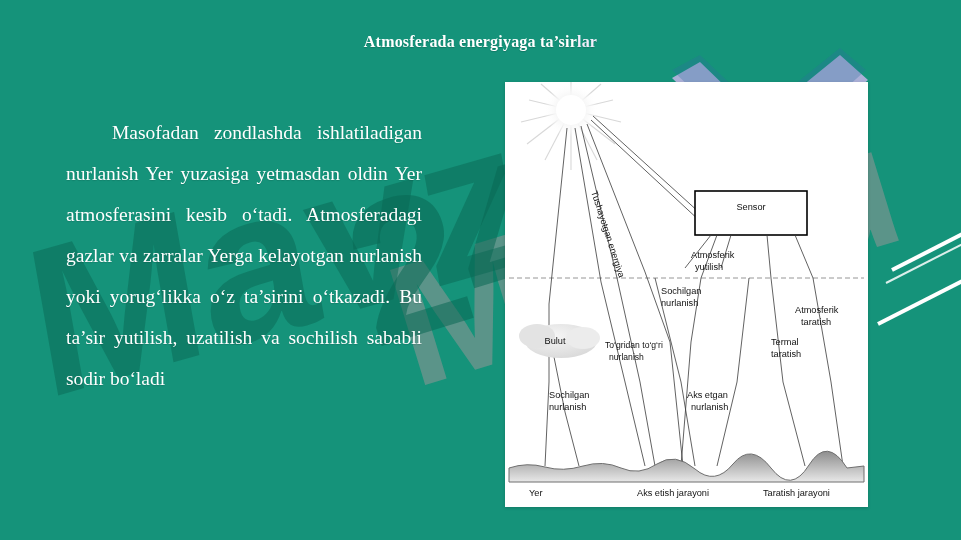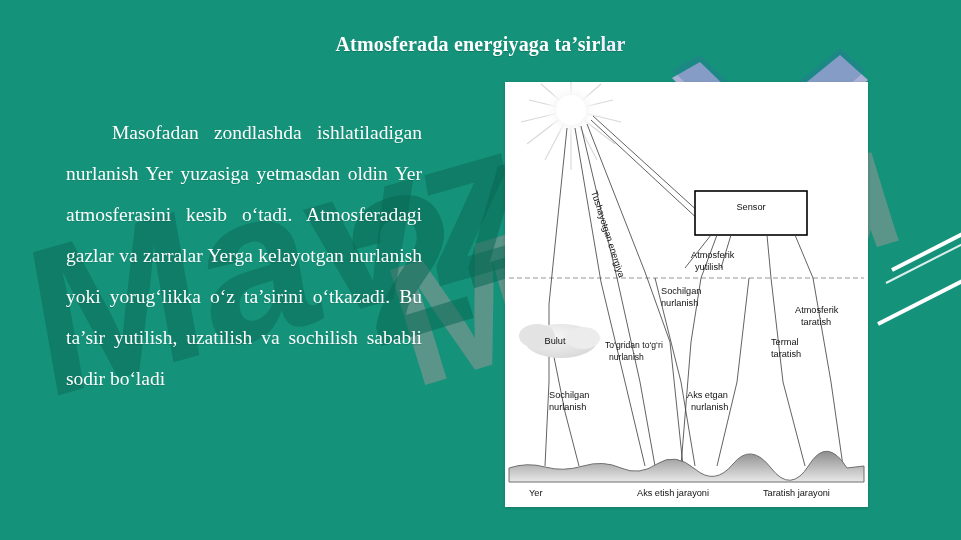--- a/index.html
+++ b/index.html
@@ -73,21 +73,21 @@
 
   
   .title {
     position: absolute;
     left: 0;
     top: 33px;
     width: 961px;
     text-align: center;
     font-family: "Liberation Serif", serif;
     font-weight: bold;
-    font-size: 20px;
+    font-size: 16px;
     color: #ffffff;
     letter-spacing: .2px;
     text-shadow: 0 1px 1px rgba(0,0,0,.18);
   }
   .title .tail { color: #f3eefb; }
 
   
   .body-text {
     position: absolute;
     left: 66px;

